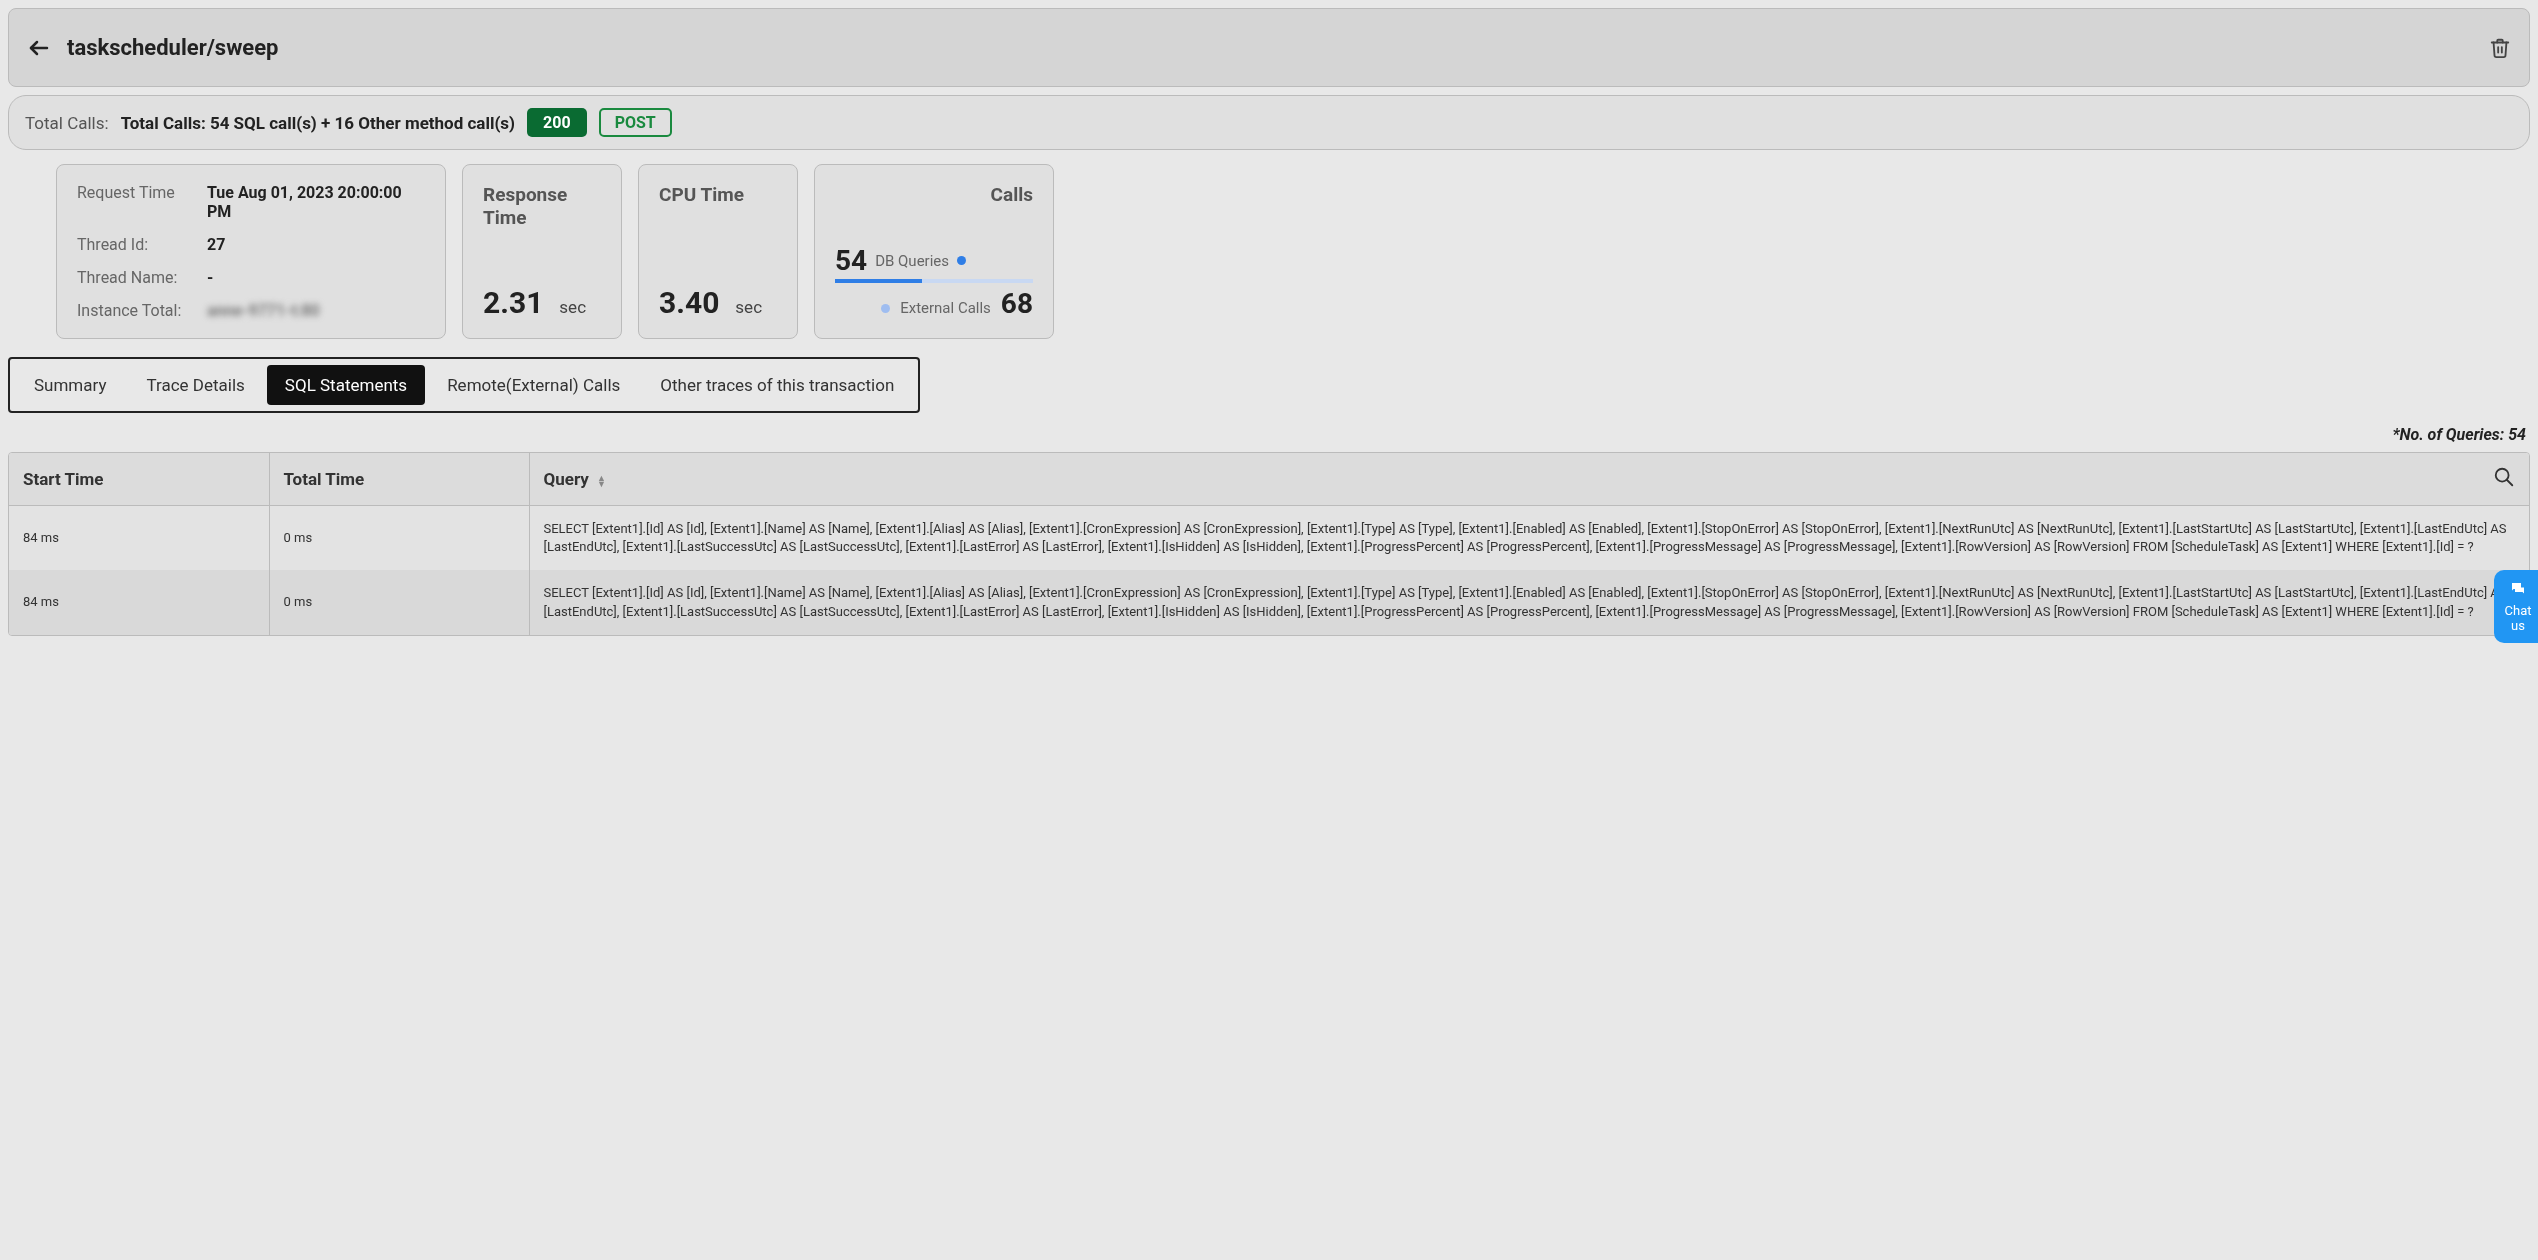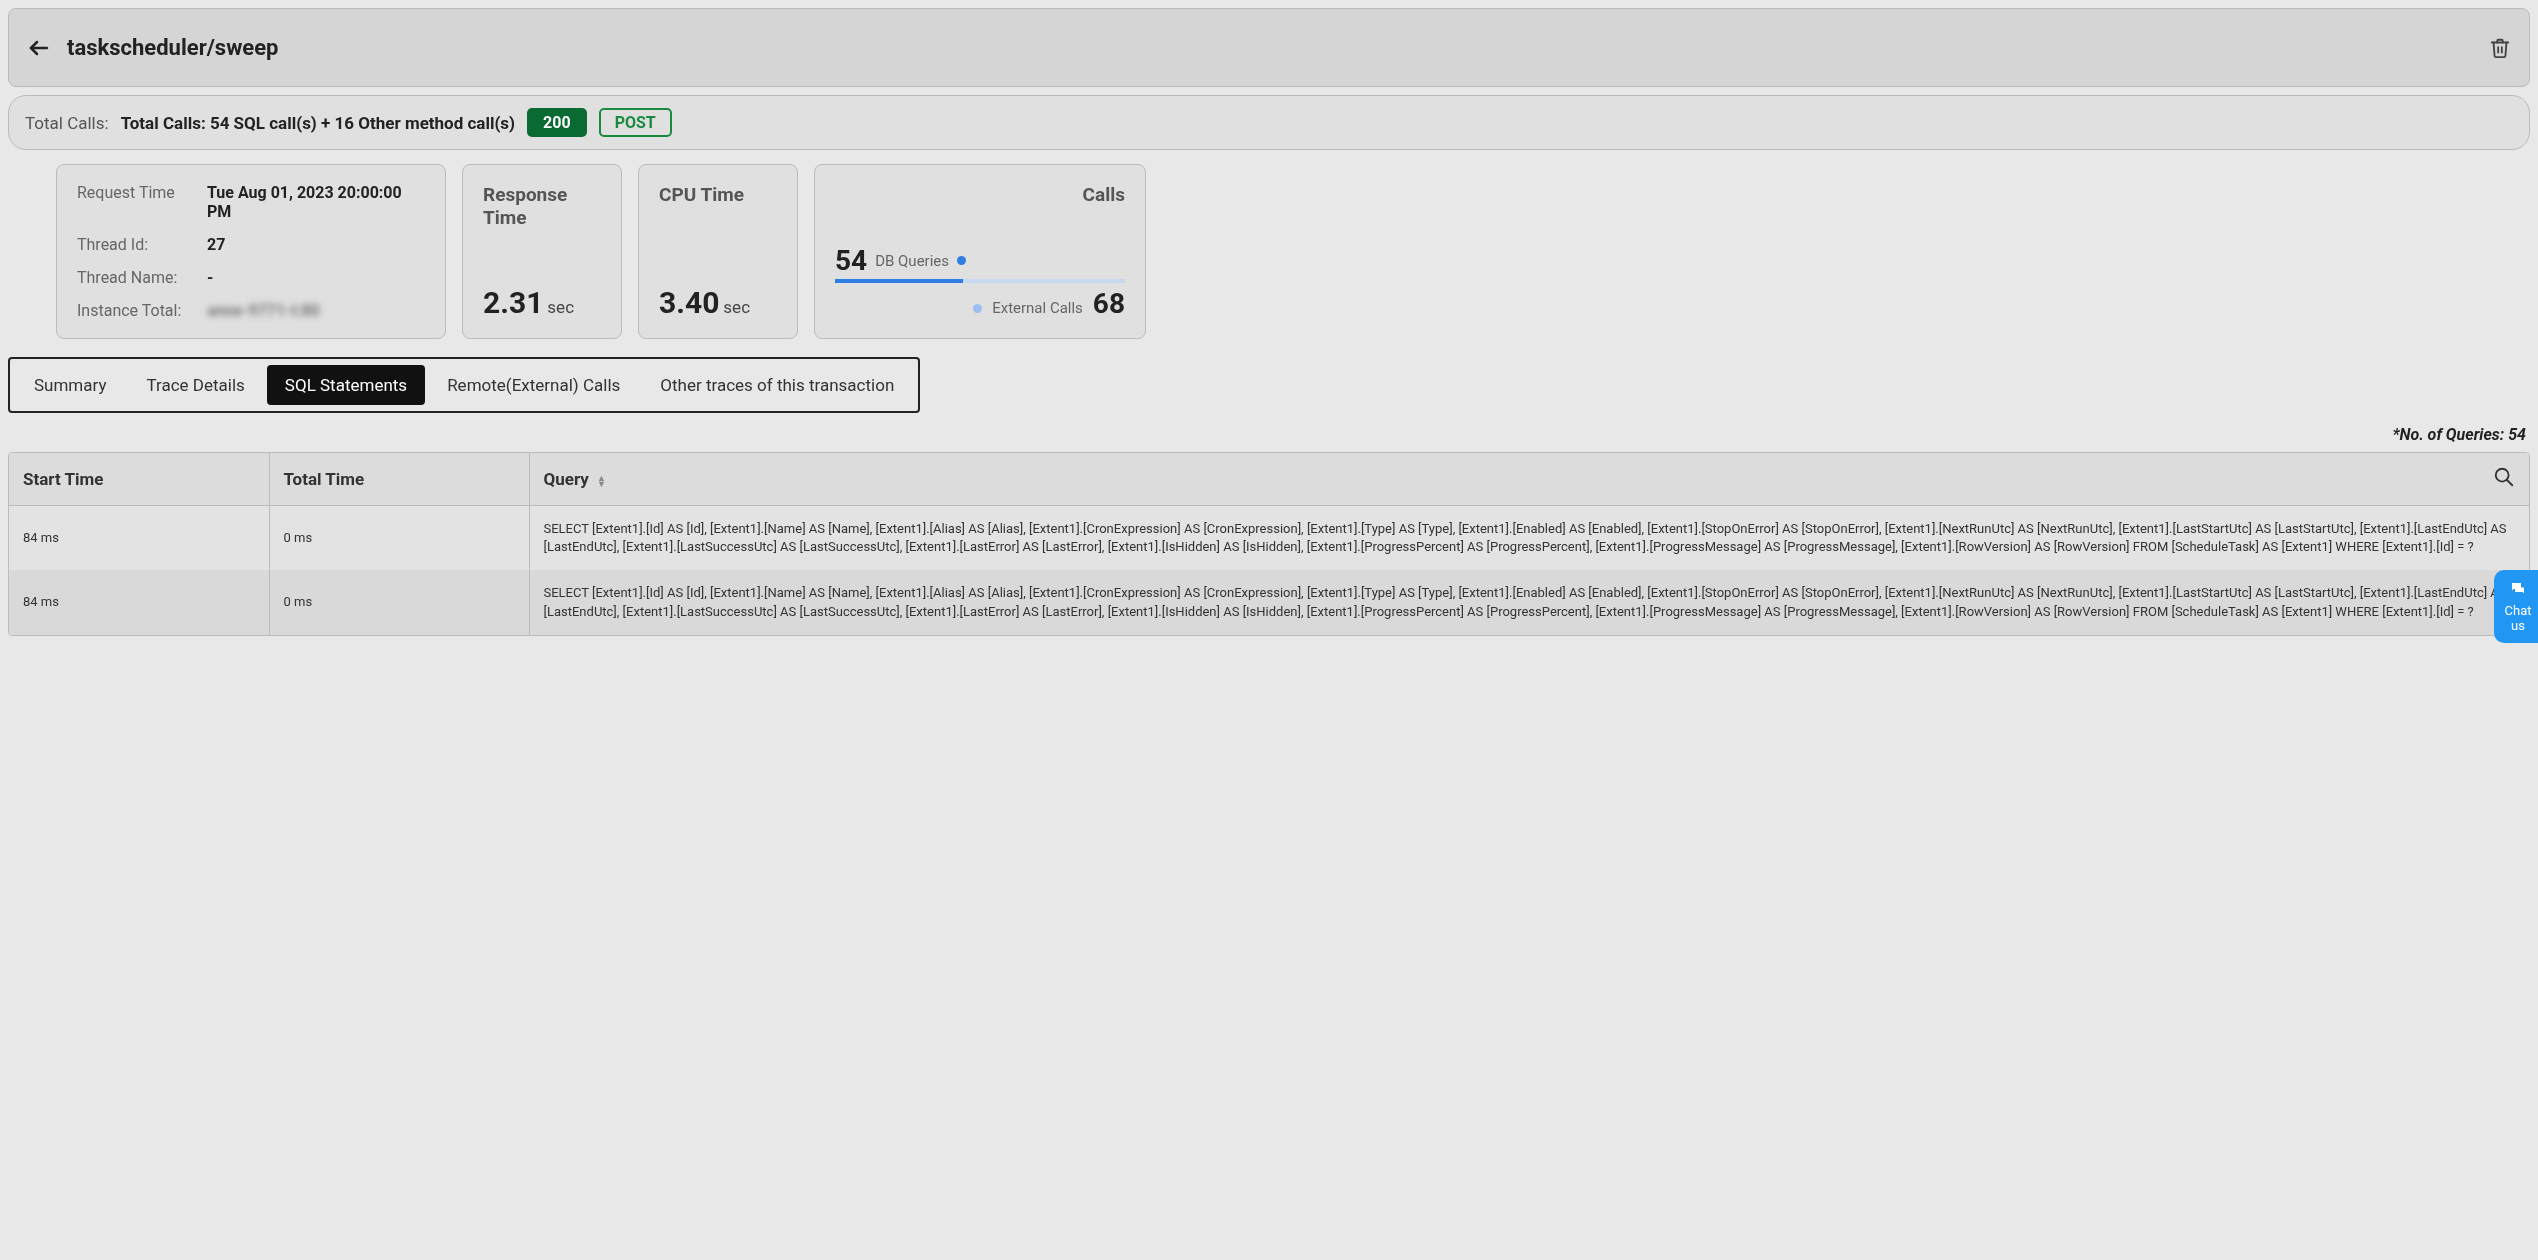--- a/index.html
+++ b/index.html
@@ -120,33 +120,33 @@
   justify-content: space-between;
 }
 .metric-title {
   font-weight: 700;
   font-size: 19px;
   color: #555;
 }
 .metric-value-row {
   display: flex;
   align-items: baseline;
-  gap: 4px;
+  gap: 16px;
 }
 .metric-big {
   font-size: 30px;
   font-weight: 700;
   color: #222;
 }
 .metric-unit {
   font-size: 17px;
   color: #444;
 }
 .card-calls {
-  width: 332px;
+  width: 240px;
   display: flex;
   flex-direction: column;
 }
 .calls-title {
   font-weight: 700;
   font-size: 19px;
   color: #555;
   text-align: right;
 }
 .calls-body {

